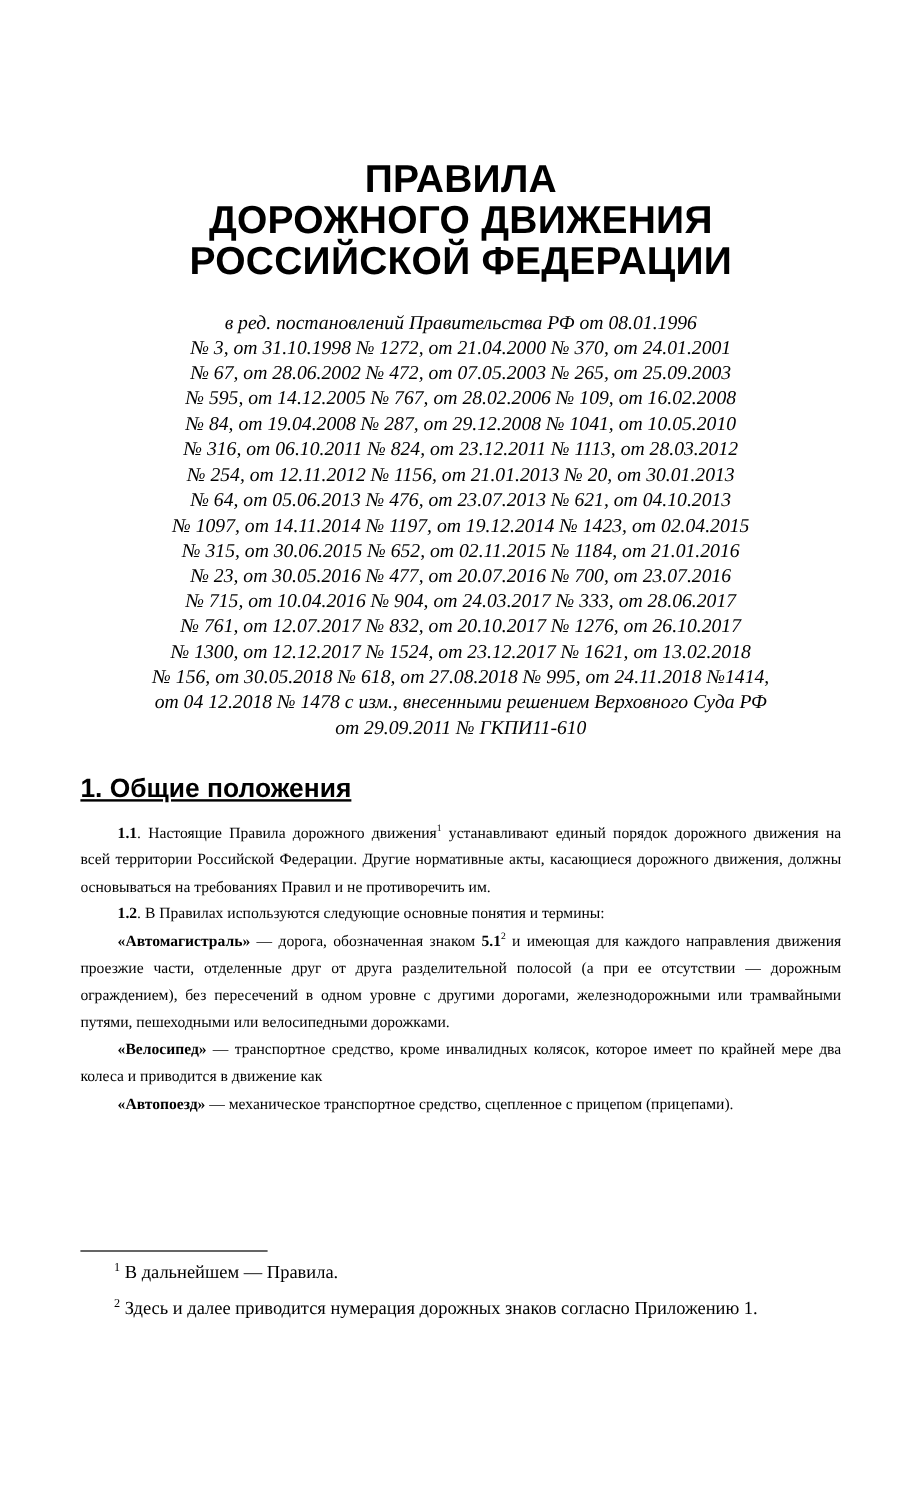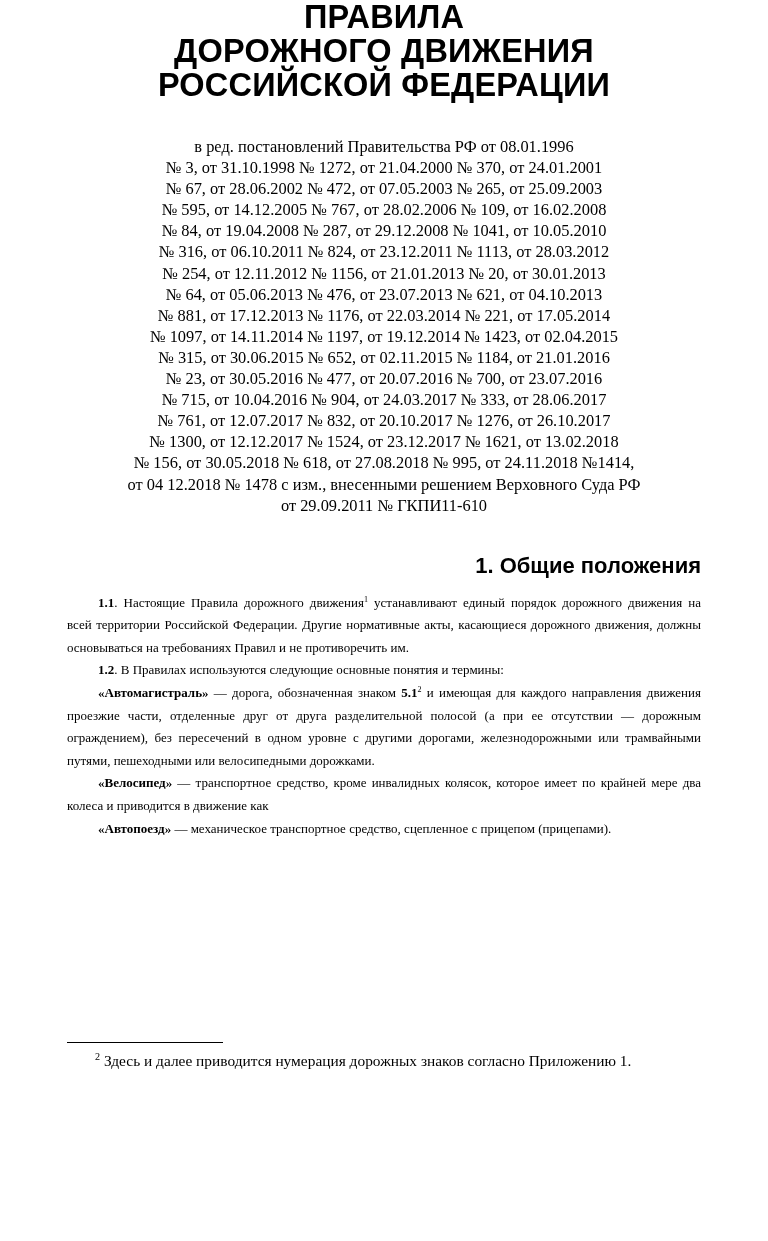--- a/index.html
+++ b/index.html
@@ -21,55 +21,58 @@
   .content {
     position: absolute;
     left: 67px;
     top: 0;
     width: 634px;
   }
 
   
   .doc-title {
     margin: 0;
+    padding-top: 132px;
     font-family: "Liberation Sans", "DejaVu Sans", sans-serif;
     font-weight: bold;
     font-size: 32.5px;
     line-height: 34px;
     letter-spacing: 0.2px;
     text-align: center;
     text-transform: none;
   }
   .doc-title .tline {
     display: block;
     white-space: nowrap;
   }
 
   
   .amendments {
-    margin: 16px;
+    margin: 6px;
     padding-top: 18px;
     font-size: 16.4px;
     line-height: 21.1px;
+    font-style: italic;
     text-align: center;
   }
   .amendments .aline {
     display: block;
     white-space: nowrap;
   }
 
   
   .section-heading {
     margin: 0;
     padding-top: 21px;
     font-family: "Liberation Sans", "DejaVu Sans", sans-serif;
     font-weight: bold;
     font-size: 22px;
     line-height: 26px;
-    text-align: right;
+    text-align: left;
+    text-decoration: underline;
   }
 
   
   .body-block {
     padding-top: 13px;
   }
   p.para {
     margin: 0;
     font-size: 13px;
     line-height: 22.6px;
@@ -134,21 +137,20 @@
 
     <div class="amendments">
       <span class="aline">в ред. постановлений Правительства РФ от 08.01.1996</span>
       <span class="aline">№ 3, от 31.10.1998 № 1272, от 21.04.2000 № 370, от 24.01.2001</span>
       <span class="aline">№ 67, от 28.06.2002 № 472, от 07.05.2003 № 265, от 25.09.2003</span>
       <span class="aline">№ 595, от 14.12.2005 № 767, от 28.02.2006 № 109, от 16.02.2008</span>
       <span class="aline">№ 84, от 19.04.2008 № 287, от 29.12.2008 № 1041, от 10.05.2010</span>
       <span class="aline">№ 316, от 06.10.2011 № 824, от 23.12.2011 № 1113, от 28.03.2012</span>
       <span class="aline">№ 254, от 12.11.2012 № 1156, от 21.01.2013 № 20, от 30.01.2013</span>
       <span class="aline">№ 64, от 05.06.2013 № 476, от 23.07.2013 № 621, от 04.10.2013</span>
-      <span class="aline">№ 881, от 17.12.2013 № 1176, от 22.03.2014 № 221, от 17.05.2014</span>
       <span class="aline">№ 1097, от 14.11.2014 № 1197, от 19.12.2014 № 1423, от 02.04.2015</span>
       <span class="aline">№ 315, от 30.06.2015 № 652, от 02.11.2015 № 1184, от 21.01.2016</span>
       <span class="aline">№ 23, от 30.05.2016 № 477, от 20.07.2016 № 700, от 23.07.2016</span>
       <span class="aline">№ 715, от 10.04.2016 № 904, от 24.03.2017 № 333, от 28.06.2017</span>
       <span class="aline">№ 761, от 12.07.2017 № 832, от 20.10.2017 № 1276, от 26.10.2017</span>
       <span class="aline">№ 1300, от 12.12.2017 № 1524, от 23.12.2017 № 1621, от 13.02.2018</span>
       <span class="aline">№ 156, от 30.05.2018 № 618, от 27.08.2018 № 995, от 24.11.2018 №1414,</span>
       <span class="aline">от 04 12.2018 № 1478 с изм., внесенными решением Верховного Суда РФ</span>
       <span class="aline">от 29.09.2011 № ГКПИ11-610</span>
     </div>
@@ -165,16 +167,17 @@
 
       <p class="para"><span class="term">«Велосипед»</span><span> — транспортное средство, кроме инвалидных колясок, которое имеет по крайней мере два колеса и приводится в движение как</span></p>
 
       <p class="para"><span class="term">«Автопоезд»</span><span> — механическое транспортное средство, сцепленное с прицепом (прицепами).</span></p>
 
     </div>
   </div>
 
   <div class="footnotes">
     <hr class="footnote-rule">
+    <p class="footnote"><span class="fnmark">1</span><span> В дальнейшем — Правила.</span></p>
     <p class="footnote"><span class="fnmark">2</span><span> Здесь и далее приводится нумерация дорожных знаков согласно Приложению 1.</span></p>
   </div>
 
 </div>
 
 </body></html>

